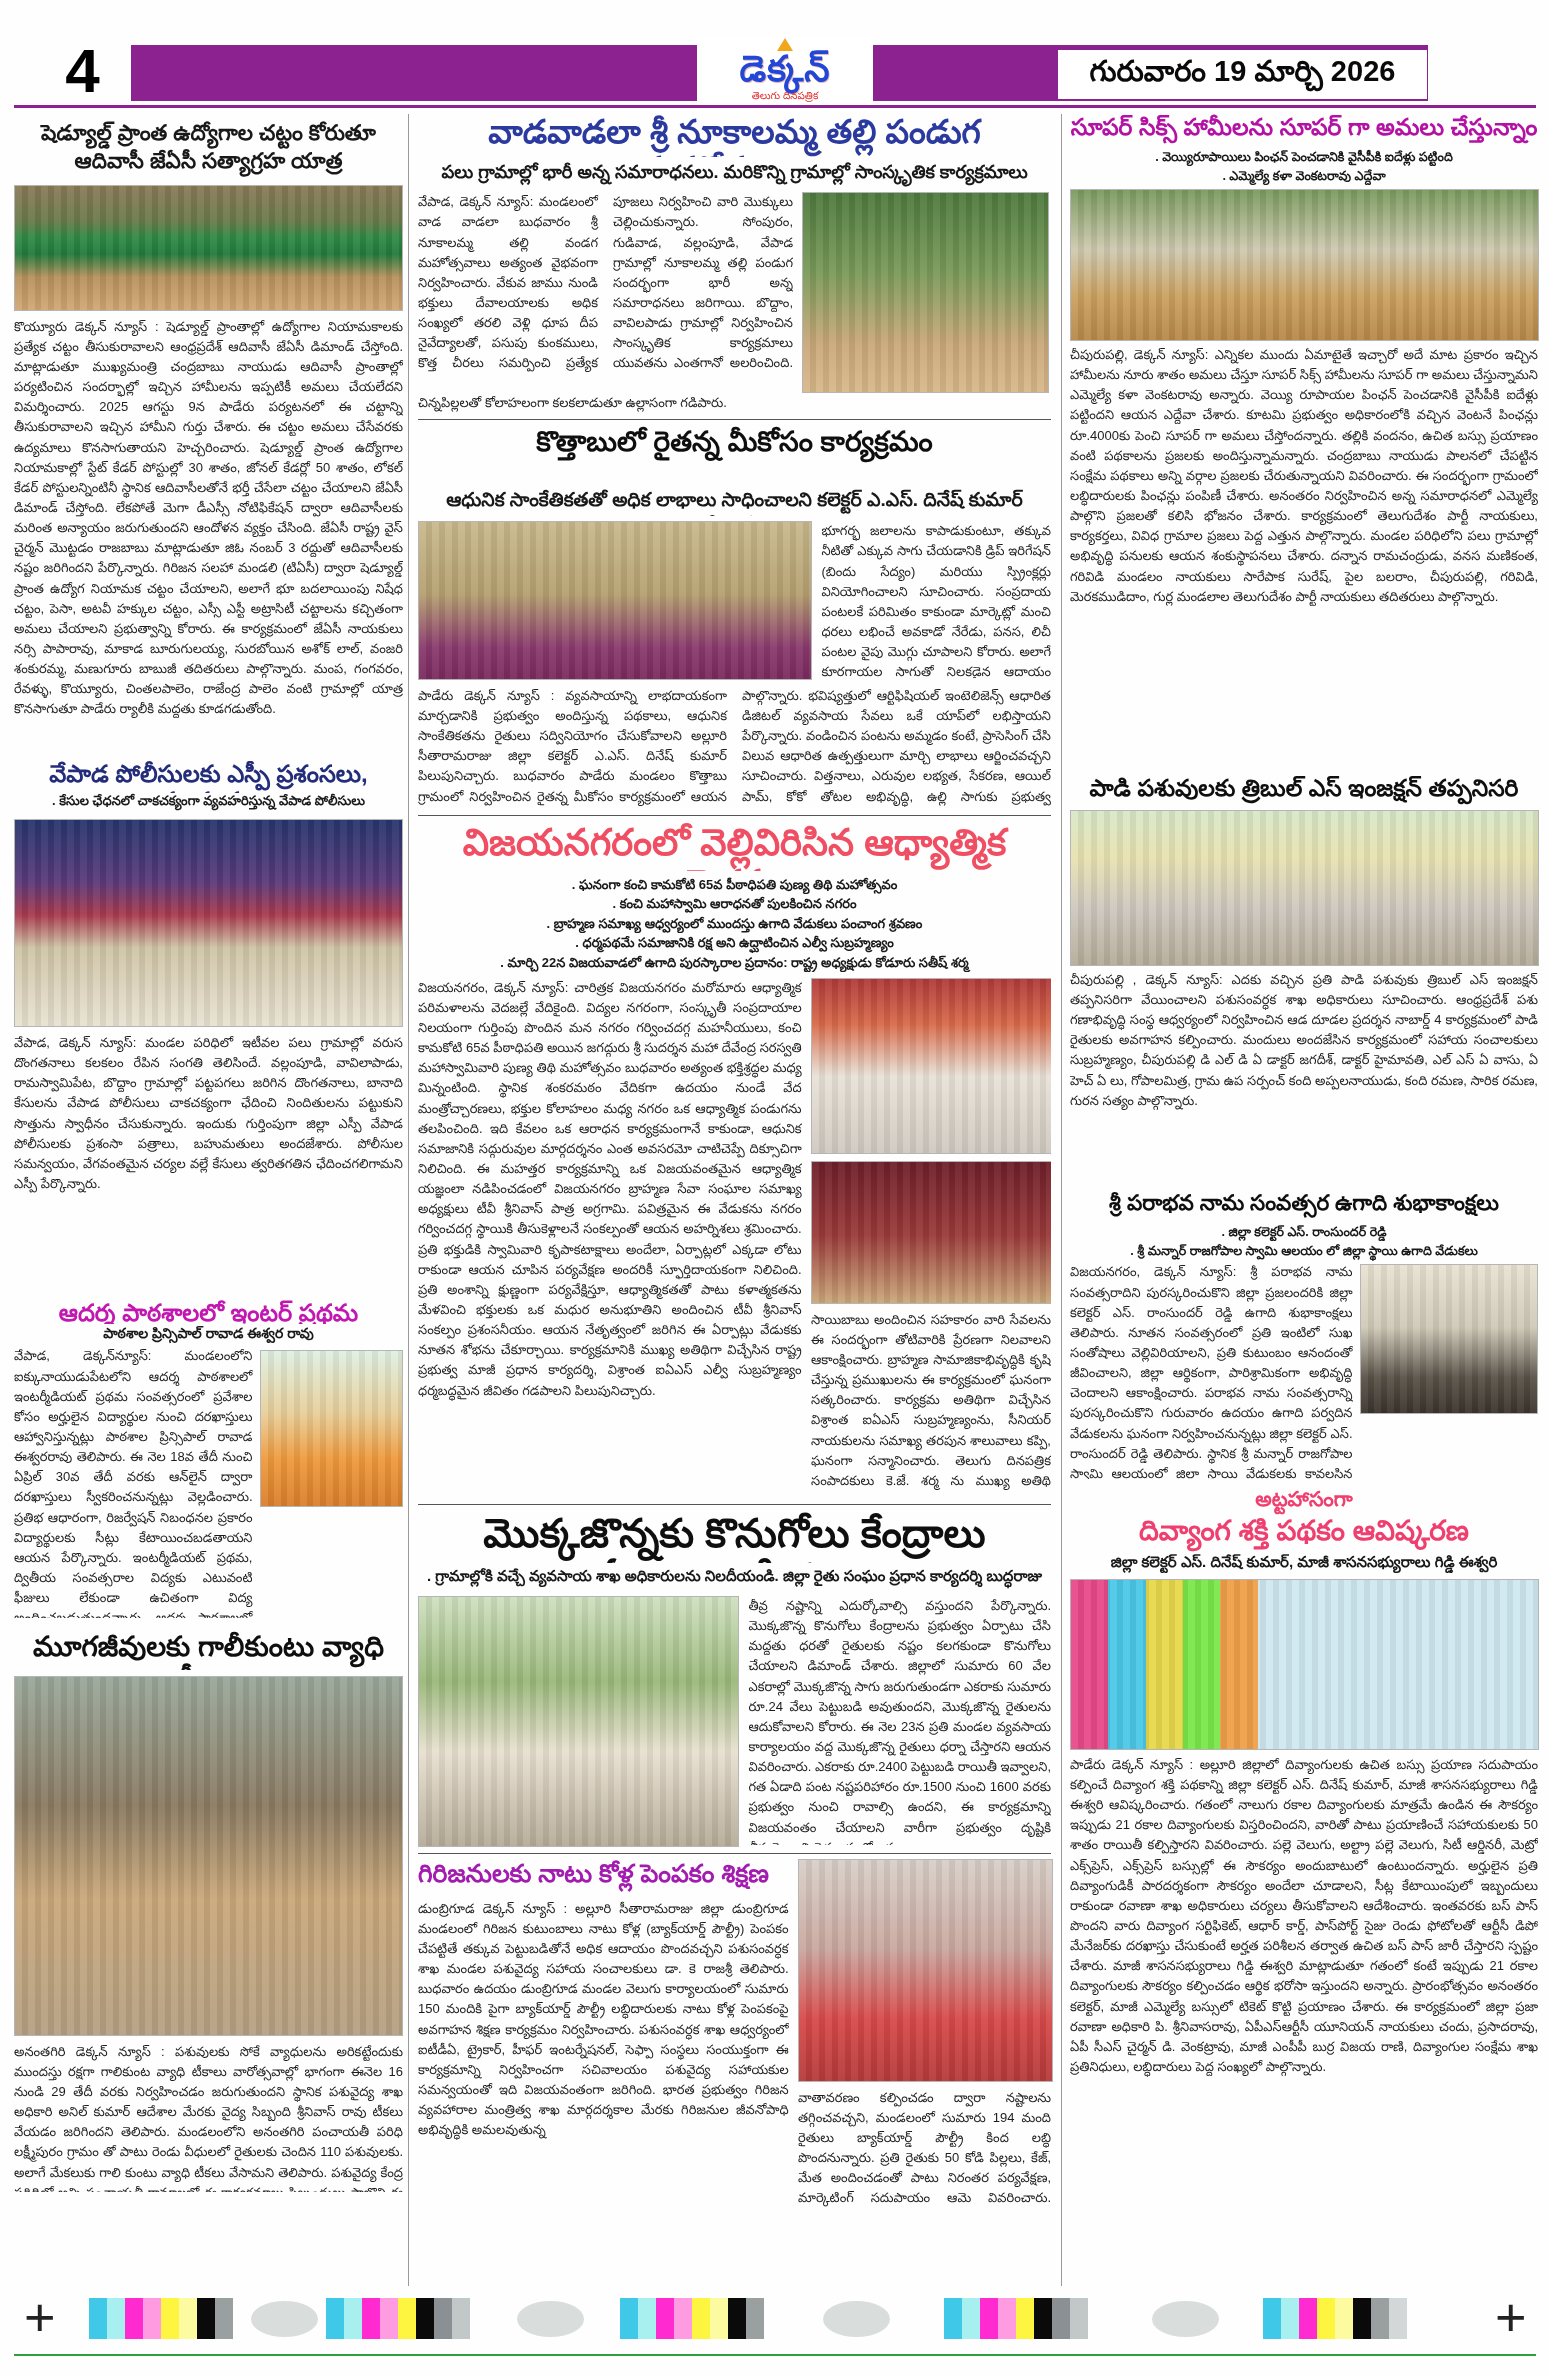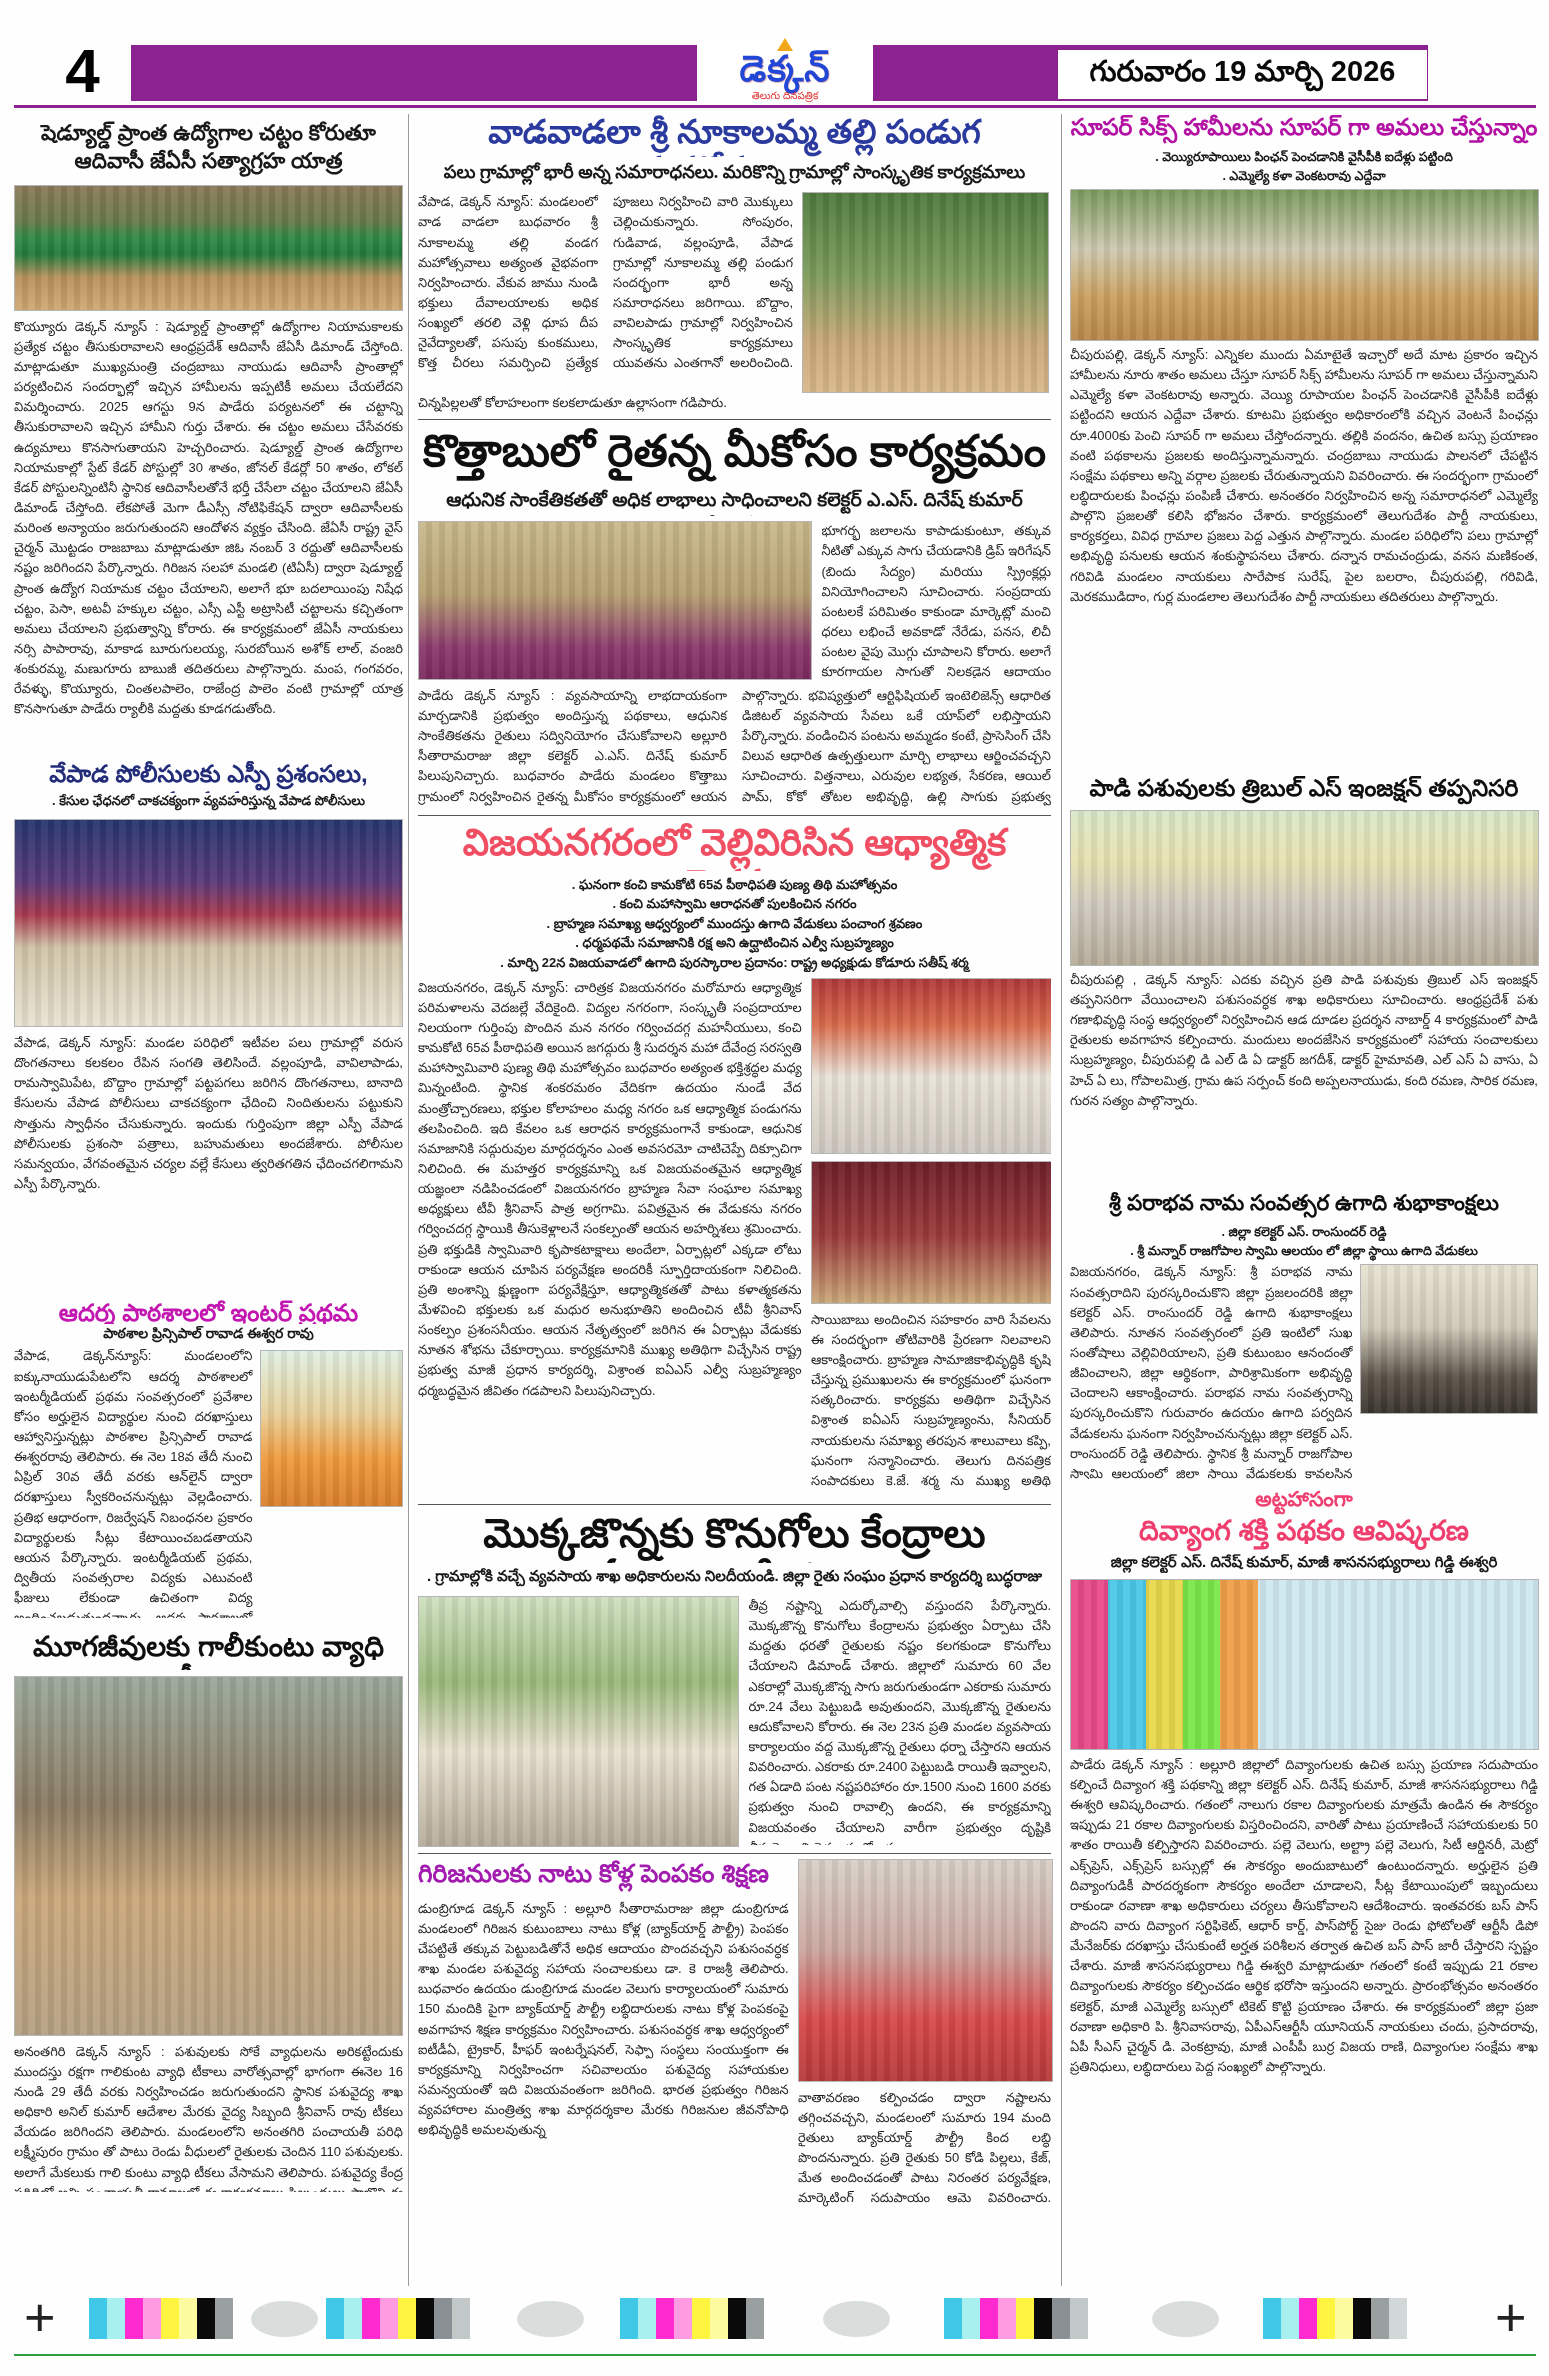--- a/index.html
+++ b/index.html
@@ -98,29 +98,29 @@
       <div class="body" style="height:272px;">వేపాడ, డెక్కన్‌న్యూస్: మండలంలోని ఐక్కునాయుడుపేటలోని ఆదర్శ పాఠశాలలో ఇంటర్మీడియట్ ప్రథమ సంవత్సరంలో ప్రవేశాల కోసం అర్హులైన విద్యార్థుల నుంచి దరఖాస్తులు ఆహ్వానిస్తున్నట్లు పాఠశాల ప్రిన్సిపాల్ రావాడ ఈశ్వరరావు తెలిపారు. ఈ నెల 18వ తేదీ నుంచి ఏప్రిల్ 30వ తేదీ వరకు ఆన్‌లైన్ ద్వారా దరఖాస్తులు స్వీకరించనున్నట్లు వెల్లడించారు. ప్రతిభ ఆధారంగా, రిజర్వేషన్ నిబంధనల ప్రకారం విద్యార్థులకు సీట్లు కేటాయించబడతాయని ఆయన పేర్కొన్నారు. ఇంటర్మీడియట్ ప్రథమ, ద్వితీయ సంవత్సరాల విద్యకు ఎటువంటి ఫీజులు లేకుండా ఉచితంగా విద్య అందించబడుతుందన్నారు. ఆదర్శ పాఠశాలలో పూర్తిగా ఆంగ్ల మాధ్యమంలో బోధన జరుగుతుందని, ఆధునిక ప్రయోగశాలలు, సౌకర్యవంతమైన వాతావరణంలో విద్యార్థులకు ఉత్తమ విద్యా అవకాశాలు కల్పిస్తున్నామని తెలిపారు. అదనంగా పోటీ పరీక్షలకు సిద్ధం కావడానికి నీట్, ఐఐటీ, ఈఎపిసెట్ వంటి పరీక్షల కోసం ఆన్‌లైన్, ఆఫ్‌లైన్ విధానాల్లో ప్రత్యేక కోచింగ్ అందిస్తున్నట్లు వెల్లడించారు. మోడల్ స్కూల్ అధికారిక వెబ్‌సైట్ ద్వారా దరఖాస్తు చేసుకుని, అవసరమైన పత్రాలను పాఠశాలలో సమర్పించాలని ప్రిన్సిపాల్ సూచించారు.</div>
     </div>
 
     <div class="hl black" style="font-size:28px;height:39px;margin-top:13px;">మూగజీవులకు గాలీకుంటు వ్యాధి టీకాలు</div>
     <div class="photo p-cattle" style="width:387px;height:358px;margin:5.6px 0;"></div>
     <div class="body" style="height:150px;">అనంతగిరి డెక్కన్ న్యూస్ : పశువులకు సోకే వ్యాధులను అరికట్టేందుకు ముందస్తు రక్షగా గాలికుంట వ్యాధి టీకాలు వారోత్సవాల్లో భాగంగా ఈనెల 16 నుండి 29 తేదీ వరకు నిర్వహించడం జరుగుతుందని స్థానిక పశువైద్య శాఖ అధికారి అనిల్ కుమార్ ఆదేశాల మేరకు వైద్య సిబ్బంది శ్రీనివాస్ రావు టీకలు వేయడం జరిగిందని తెలిపారు. మండలంలోని అనంతగిరి పంచాయతీ పరిధి లక్ష్మీపురం గ్రామం తో పాటు రెండు వీధులలో రైతులకు చెందిన 110 పశువులకు. అలాగే మేకలుకు గాలి కుంటు వ్యాధి టీకలు వేసామని తెలిపారు. పశువైద్య కేంద్ర పరిధిలో అన్ని పంచాయతీ గ్రామాలలో ఈ కార్యక్రమాలు సిబ్బందులు పాల్గొని ఈ టీకలు వెయ్యనున్నారని రైతులు సహకరించాలని ఆయన కోరారు.</div>
   </div>
 
   <div class="col col-mid">
     <div class="hl blue" style="font-size:33px;height:43px;">వాడవాడలా శ్రీ నూకాలమ్మ తల్లి పండుగ మహోత్సవాలు</div>
-    <div class="sub" style="font-size:18px;height:26px;margin-top:3.7px;font-family:Liberation Serif, serif;">పలు గ్రామాల్లో భారీ అన్న సమారాధనలు. మరికొన్ని గ్రామాల్లో సాంస్కృతిక కార్యక్రమాలు</div>
+    <div class="sub" style="font-size:18px;height:26px;margin-top:3.7px;">పలు గ్రామాల్లో భారీ అన్న సమారాధనలు. మరికొన్ని గ్రామాల్లో సాంస్కృతిక కార్యక్రమాలు</div>
     <div class="row" style="margin-top:5.6px;">
       <div class="body cols2" style="width:375px;height:199px;">వేపాడ, డెక్కన్ న్యూస్: మండలంలో వాడ వాడలా బుధవారం శ్రీ నూకాలమ్మ తల్లి వండగ మహోత్సవాలు అత్యంత వైభవంగా నిర్వహించారు. వేకువ జాము నుండి భక్తులు దేవాలయాలకు అధిక సంఖ్యలో తరలి వెళ్లి ధూప దీప నైవేద్యాలతో, పసుపు కుంకములు, కొత్త చీరలు సమర్పించి ప్రత్యేక పూజలు నిర్వహించి వారి మొక్కులు చెల్లించుకున్నారు. సోంపురం, గుడివాడ, వల్లంపూడి, వేపాడ గ్రామాల్లో నూకాలమ్మ తల్లి పండుగ సందర్భంగా భారీ అన్న సమారాధనలు జరిగాయి. బొద్దాం, వావిలపాడు గ్రామాల్లో నిర్వహించిన సాంస్కృతిక కార్యక్రమాలు యువతను ఎంతగానో అలరించింది. పండగను సందర్భంగా ఇళ్లన్నీ బంధువులతో</div>
       <div class="photo p-nooka" style="width:245px;height:199px;"></div>
     </div>
     <div class="body" style="height:20.6px;">చిన్నపిల్లలతో కోలాహలంగా కలకలాడుతూ ఉల్లాసంగా గడిపారు.</div>
     <div class="hrule"></div>
 
-    <div class="hl black" style="font-size:44px;height:58px;">కొత్తాబులో రైతన్న మీకోసం కార్యక్రమం</div>
+    <div class="hl black" style="font-size:28px;height:58px;">కొత్తాబులో రైతన్న మీకోసం కార్యక్రమం</div>
     <div class="sub" style="font-size:19px;height:28px;margin-top:3.7px;">ఆధునిక సాంకేతికతతో అధిక లాభాలు సాధించాలని కలెక్టర్ ఎ.ఎస్. దినేష్ కుమార్ పిలుపు</div>
     <div class="row" style="margin-top:5.6px;">
       <div class="photo p-kotta" style="width:392px;height:157px;"></div>
       <div class="body" style="width:232px;height:157px;">భూగర్భ జలాలను కాపాడుకుంటూ, తక్కువ నీటితో ఎక్కువ సాగు చేయడానికి డ్రిప్ ఇరిగేషన్ (బిందు సేద్యం) మరియు స్ప్రింక్లర్లు వినియోగించాలని సూచించారు. సంప్రదాయ పంటలకే పరిమితం కాకుండా మార్కెట్లో మంచి ధరలు లభించే అవకాడో నేరేడు, పనస, లిచీ పంటల వైపు మొగ్గు చూపాలని కోరారు. అలాగే కూరగాయల సాగుతో నిలకడైన ఆదాయం పొందవచ్చని తెలిపారు. కూలీల కొరతను యంత్ర పరికరాల వినియోగం, ముఖ్యంగా డ్రోన్ల ద్వారా ఎరువులు, పిచికారీ చేయడం వల్ల సమయం, ఖర్చు ఆదా అవుతుందని</div>
     </div>
     <div class="body cols2" style="height:124px;margin-top:5.6px;">పాడేరు డెక్కన్ న్యూస్ : వ్యవసాయాన్ని లాభదాయకంగా మార్చడానికి ప్రభుత్వం అందిస్తున్న పథకాలు, ఆధునిక సాంకేతికతను రైతులు సద్వినియోగం చేసుకోవాలని అల్లూరి సీతారామరాజు జిల్లా కలెక్టర్ ఎ.ఎస్. దినేష్ కుమార్ పిలుపునిచ్చారు. బుధవారం పాడేరు మండలం కొత్తాబు గ్రామంలో నిర్వహించిన రైతన్న మీకోసం కార్యక్రమంలో ఆయన పాల్గొన్నారు. భవిష్యత్తులో ఆర్టిఫిషియల్ ఇంటెలిజెన్స్ ఆధారిత డిజిటల్ వ్యవసాయ సేవలు ఒకే యాప్‌లో లభిస్తాయని పేర్కొన్నారు. వండించిన పంటను అమ్మడం కంటే, ప్రాసెసింగ్ చేసి విలువ ఆధారిత ఉత్పత్తులుగా మార్చి లాభాలు ఆర్జించవచ్చని సూచించారు. విత్తనాలు, ఎరువుల లభ్యత, సేకరణ, ఆయిల్ పామ్, కోకో తోటల అభివృద్ధి, ఉల్లి సాగుకు ప్రభుత్వ ప్రోత్సాహకాలను రైతులు సద్వినియోగం చేసుకోవాలని కోరారు. గ్రామ సర్పంచ్ గొల్లేరి నీలకంఠం, గ్రామస్తులు రాగం బొంజన్న, అధికారి ఎస్.బి.ఎస్. నంద్, ప్రకృతి వ్యవసాయ శాఖ అధికారులు వి.ఎస్.ఎ. శ్రీనివాస్, వి.పి. ప్రభాకర్ రావు, ఎ.ఐ.డి. రావు, పశుసంవర్ధక అధికారులు తదితరులు పాల్గొన్నారు.</div>
     <div class="hrule"></div>
 
     <div class="hl coral" style="font-size:37px;height:49px;">విజయనగరంలో వెల్లివిరిసిన ఆధ్యాత్మిక వైభవం</div>
     <div style="margin:3.7px 0 5.6px;">

